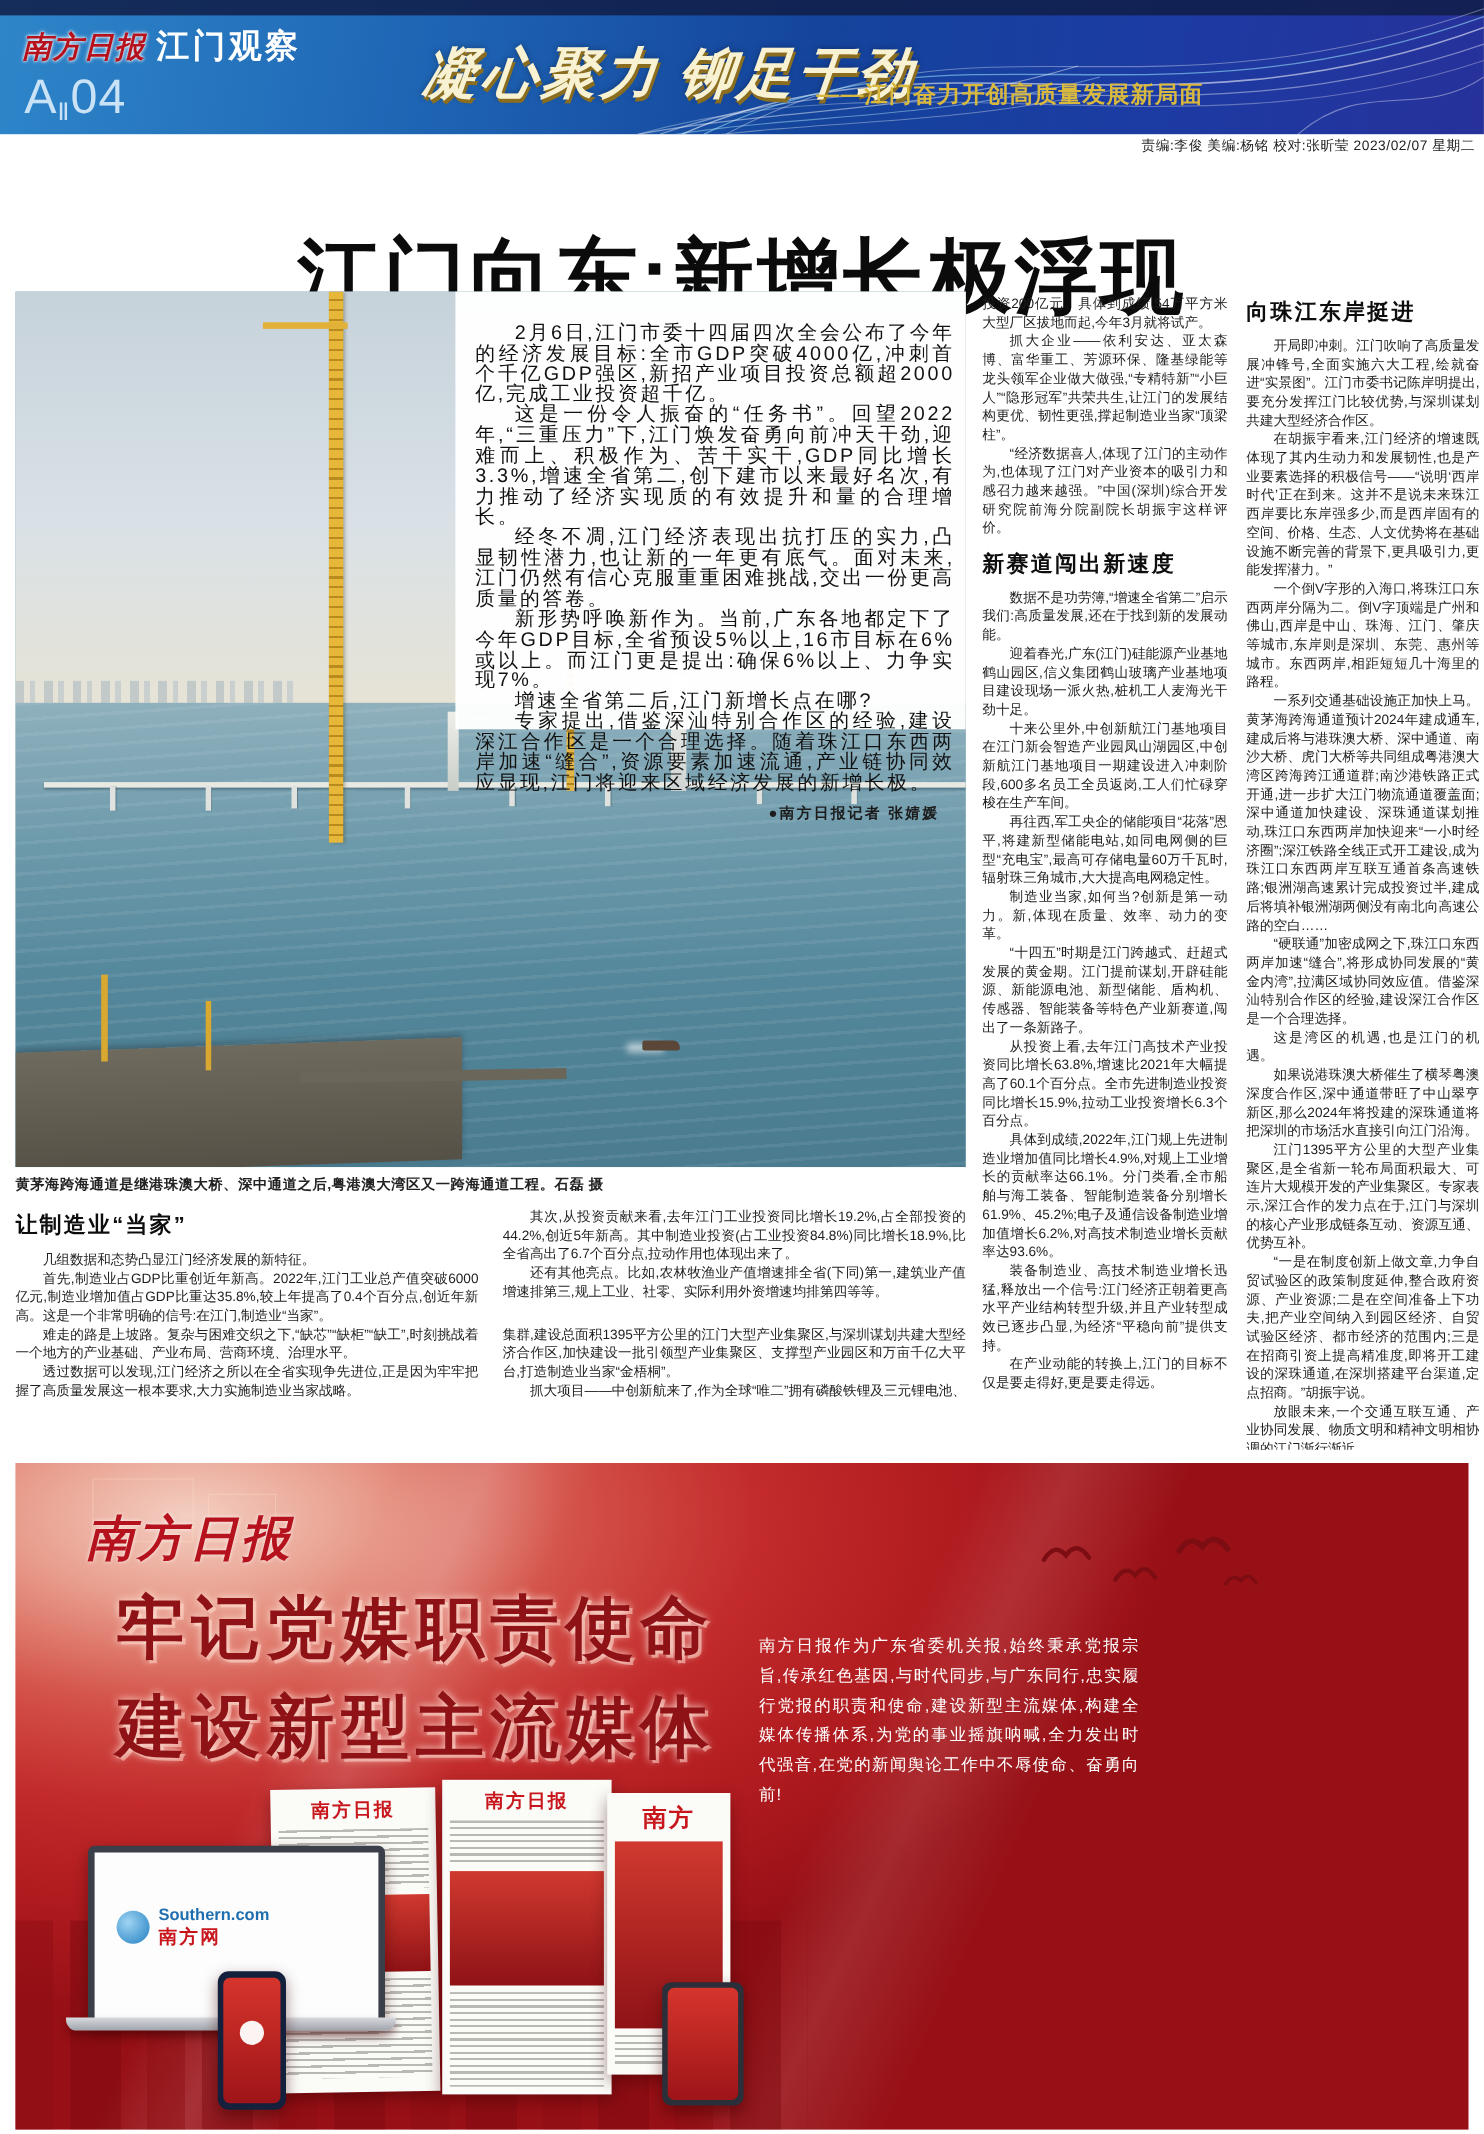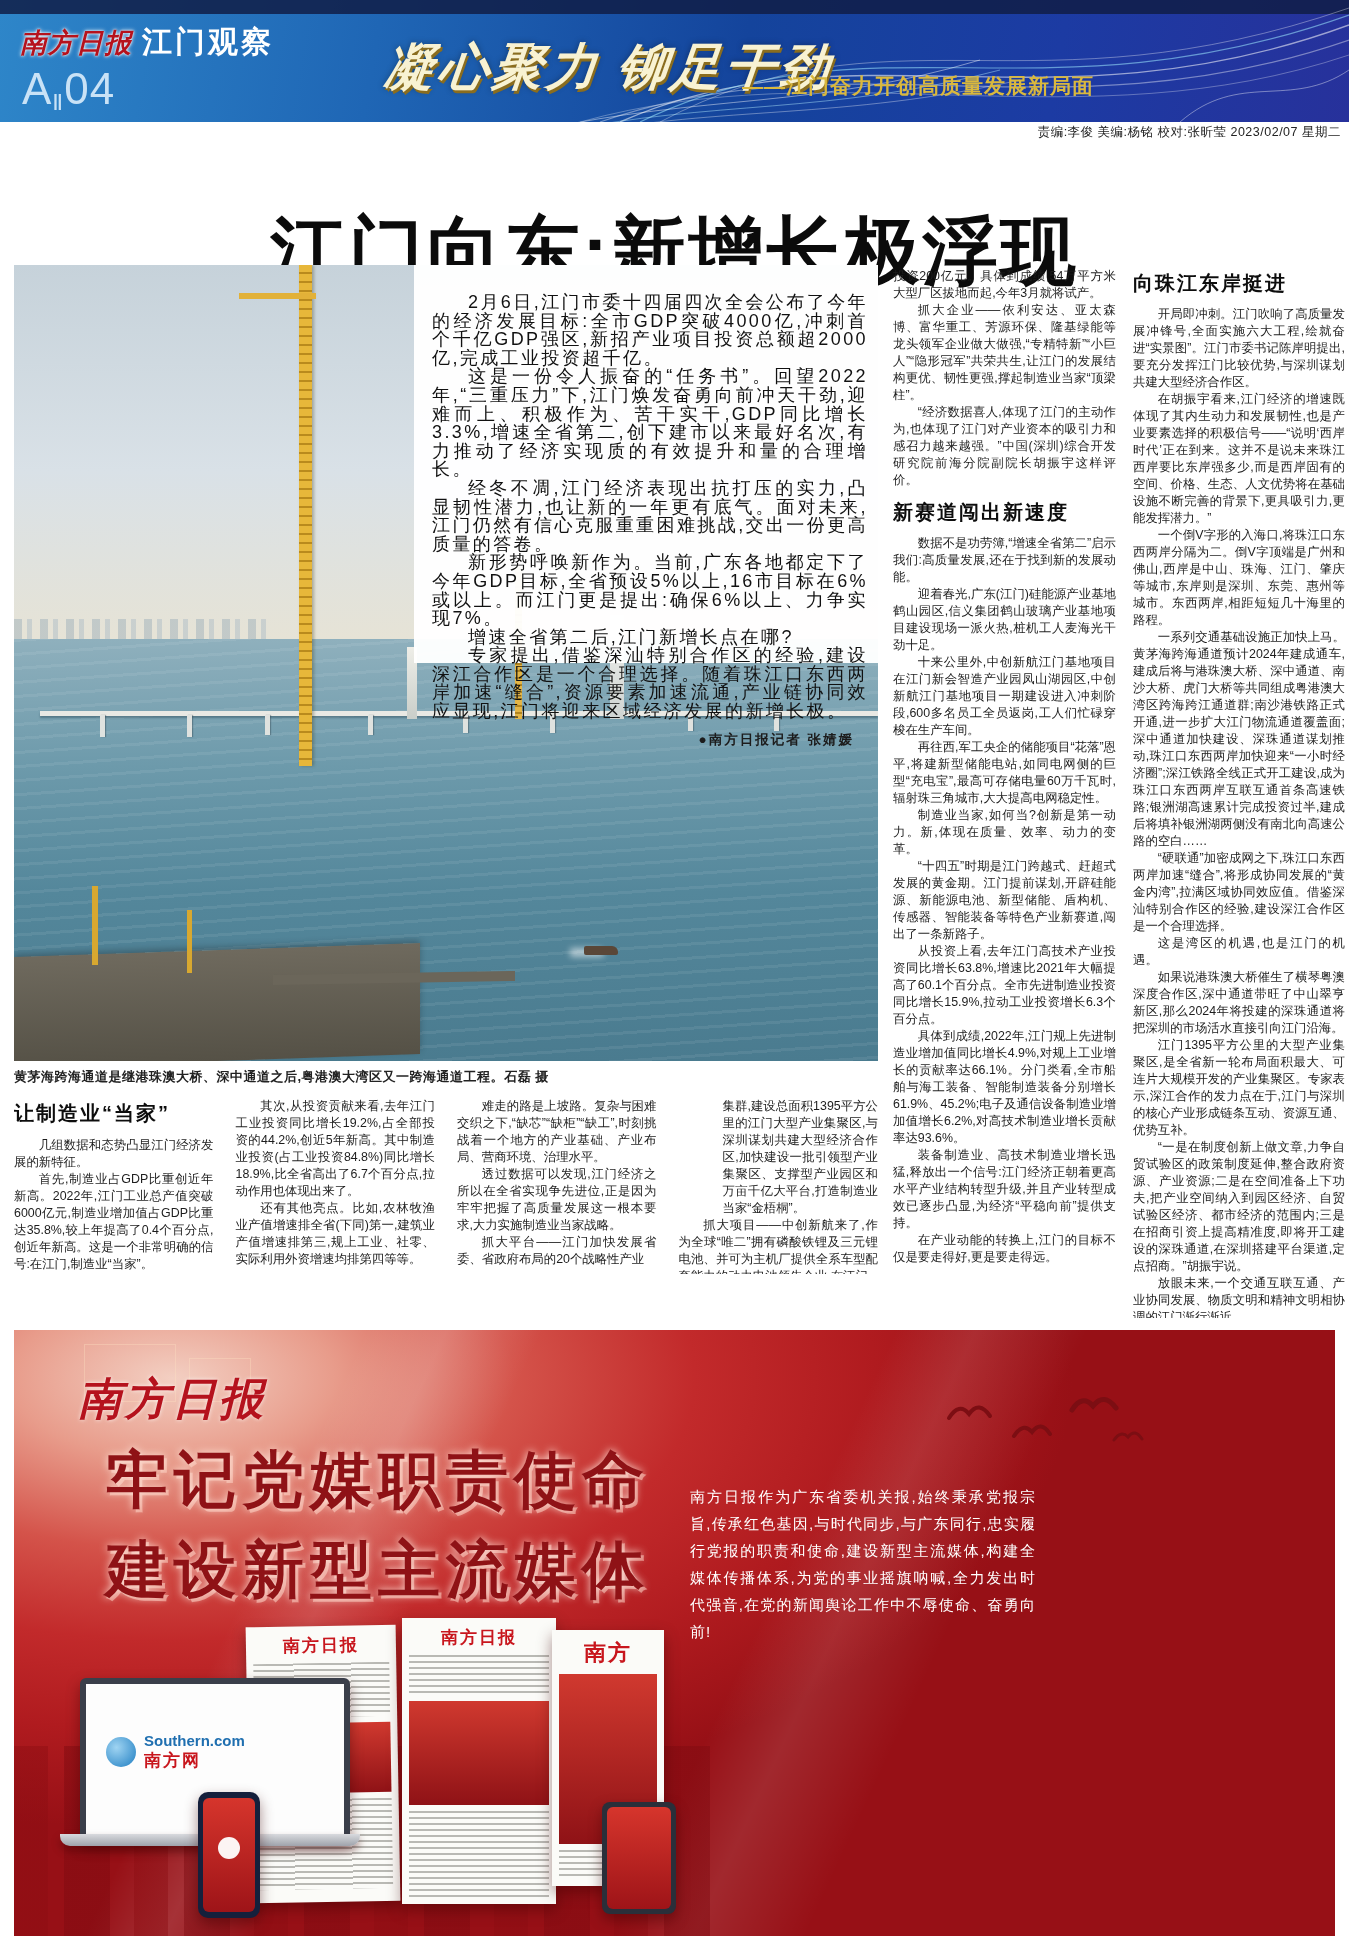--- a/index.html
+++ b/index.html
@@ -68,23 +68,23 @@
 
   
   .bodycol p{margin:0;font-size:12.4px;line-height:17px;text-align:justify;text-indent:2em;color:#1d1d1d;}
   .col-mid{position:absolute;left:893px;top:268px;width:223px;height:1050px;overflow:hidden;}
   .col-right{position:absolute;left:1133px;top:268px;width:212px;height:1050px;overflow:hidden;}
   .col-heading{font-size:20px;font-weight:900;color:#0d0d0d;letter-spacing:2px;margin:10px 0 9px;}
   .col-right .col-heading{margin-top:2px;}
   .cont > p:first-child{text-indent:0;}
 
   .bottom-sec{position:absolute;left:14px;top:1098px;width:864px;height:176px;display:grid;
-              grid-template-columns:1fr 1fr 1fr 1fr;column-gap:22px;overflow:hidden;}
+              grid-template-columns:1fr 1fr;column-gap:22px;overflow:hidden;}
   .bottom-sec .col-heading{margin:2px 0 10px;}
-  .bcol4 > p:first-child{text-indent:0;margin-left:44px;}
+  .bcol4 > p:first-child{text-indent:0;}
 
   
   .ad{position:absolute;left:14px;top:1330px;width:1321px;height:606px;overflow:hidden;
       background:radial-gradient(ellipse 900px 450px at 12% 8%,#f3cfc2 0%,#e89c8b 18%,#d4534a 38%,#c22a2b 58%,#b01b1f 78%,#971016 100%);}
   .ad::before{content:"";position:absolute;inset:0;
       background:linear-gradient(115deg,transparent 22%,rgba(255,255,255,.14) 27%,transparent 33%,transparent 55%,rgba(255,255,255,.10) 60%,transparent 67%);}
   .ad-brand{position:absolute;left:64px;top:40px;font-size:44px;font-weight:bold;color:#b5121d;
       font-family:"Liberation Serif",serif;font-style:italic;letter-spacing:3px;text-shadow:0 0 4px rgba(255,255,255,.8);}
   .ad-slogan{position:absolute;left:92px;font-size:62px;font-weight:900;color:#8f1216;letter-spacing:6px;
       text-shadow:0 0 8px rgba(255,236,225,.95),3px 3px 0 rgba(255,210,195,.55);font-family:"Liberation Serif",serif;}

